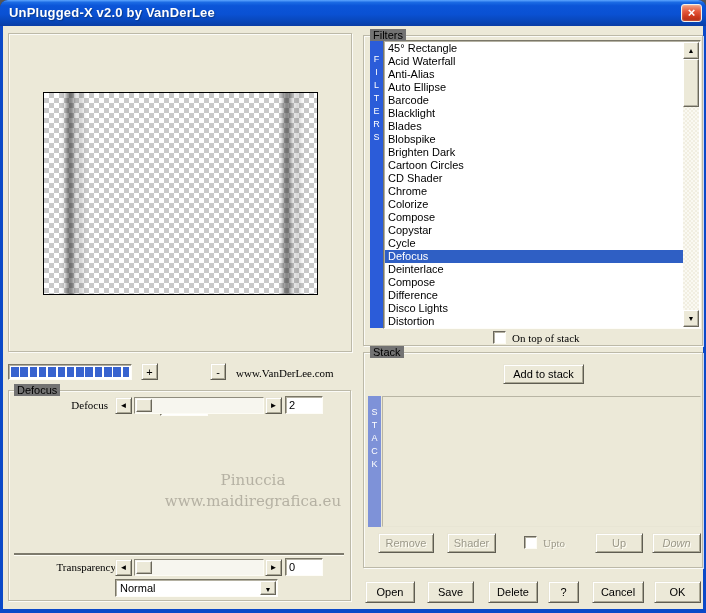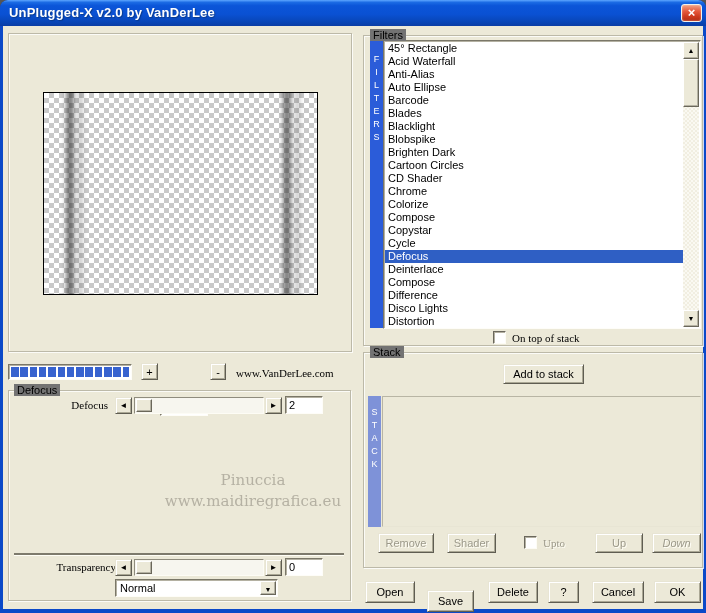--- a/index.html
+++ b/index.html
@@ -206,22 +206,22 @@
         <span>R</span>
         <span>S</span>
       </div>
     <div class="listbox sunken" style="left:380px;top:14px;width:318px;height:289px;">
       <div class="lrows">
           <div class="lrow">45° Rectangle</div>
           <div class="lrow">Acid Waterfall</div>
           <div class="lrow">Anti-Alias</div>
           <div class="lrow">Auto Ellipse</div>
           <div class="lrow">Barcode</div>
+          <div class="lrow">Blacklight</div>
           <div class="lrow">Blades</div>
-          <div class="lrow">Blacklight</div>
           <div class="lrow">Blobspike</div>
           <div class="lrow">Brighten Dark</div>
           <div class="lrow">Cartoon Circles</div>
           <div class="lrow">CD Shader</div>
           <div class="lrow">Chrome</div>
           <div class="lrow">Colorize</div>
           <div class="lrow">Compose</div>
           <div class="lrow">Copystar</div>
           <div class="lrow">Cycle</div>
           <div class="lrow sel">Defocus</div>
@@ -253,20 +253,20 @@
     <div style="position:absolute;left:379px;top:370px;width:319px;height:131px;border:1px solid #b8b5a4;border-right-color:#e8e5d4;border-bottom-color:#e8e5d4;"></div>
 
     <div class="btn disabled" style="left:375px;top:507px;width:56px;height:20px;">Remove</div>
     <div class="btn disabled" style="left:444px;top:507px;width:49px;height:20px;">Shader</div>
     <div class="checkbox" style="left:521px;top:510px;"></div>
     <div class="statictext" style="left:540px;top:511px;color:#9c998a;text-shadow:1px 1px 0 #fffef6;">Upto</div>
     <div class="btn disabled" style="left:592px;top:507px;width:48px;height:20px;">Up</div>
     <div class="btn disabled" style="left:649px;top:507px;width:49px;height:20px;font-style:italic;">Down</div>
 
     <div class="btn" style="left:362px;top:555px;width:50px;height:22px;">Open</div>
-    <div class="btn" style="left:424px;top:555px;width:47px;height:22px;margin-top:9px;">Save</div>
+    <div class="btn" style="left:424px;top:555px;width:47px;height:22px;">Save</div>
     <div class="btn" style="left:485px;top:555px;width:50px;height:22px;">Delete</div>
     <div class="btn" style="left:545px;top:555px;width:31px;height:22px;">?</div>
     <div class="btn" style="left:589px;top:555px;width:52px;height:22px;">Cancel</div>
     <div class="btn" style="left:651px;top:555px;width:47px;height:22px;">OK</div>
 
   </div>
 </div>
 
 </body></html>

